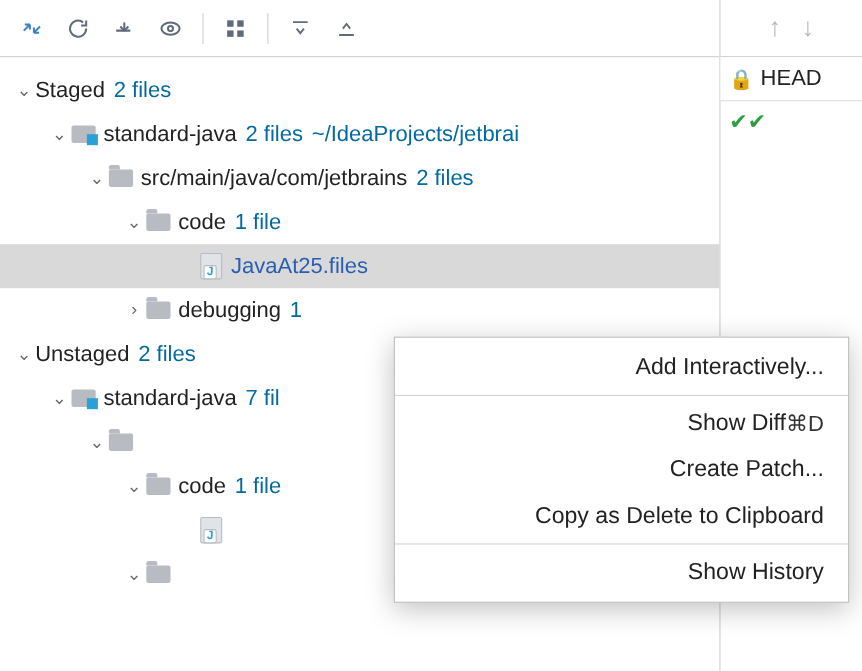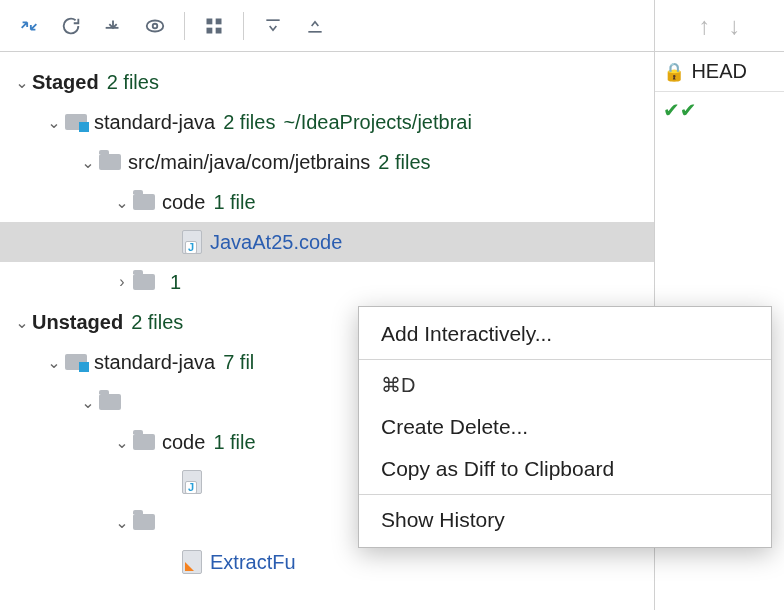--- a/index.html
+++ b/index.html
@@ -12,37 +12,37 @@
 .toolbar { height: 52px; display: flex; align-items: center; padding: 0 10px; border-bottom: 1px solid #d0d0d0; gap: 4px; }
 .tbtn { width: 38px; height: 38px; display: flex; align-items: center; justify-content: center; color: #5f6b7a; border-radius: 4px; }
 .tbtn.accent { color: #3b7fc4; }
 .tsep { width: 1px; height: 28px; background: #cfcfcf; margin: 0 6px; }
 
 .tree { flex: 1; padding-top: 10px; position: relative; }
 .row { display: flex; align-items: center; height: 40px; white-space: nowrap; }
 .row.selected { background: #d9d9d9; }
 .arrow { width: 20px; display: inline-flex; justify-content: center; color: #6a6a6a; font-size: 16px; }
 .icon { width: 24px; height: 24px; margin-right: 6px; display: inline-flex; align-items: center; justify-content: center; }
-.lbl-strong { font-weight: 700; }
+.lbl-strong { font-weight: 400; }
 .lbl-blue { color: #2a5db0; }
-.lbl-gray { color: #14532d; margin-left: 8px; }
+.lbl-gray { color: #0369a1; margin-left: 8px; }
 .pad0 { padding-left: 12px; }
 .pad1 { padding-left: 44px; }
 .pad2 { padding-left: 78px; }
 .pad3 { padding-left: 112px; }
 .pad4 { padding-left: 180px; }
 
 .side-top { height: 52px; display: flex; align-items: center; justify-content: center; gap: 18px; border-bottom: 1px solid #d0d0d0; }
 .side-top .arr { color: #b8b8b8; font-size: 24px; }
 .side-head { height: 40px; display: flex; align-items: center; padding: 0 8px; gap: 6px; font-size: 20px; background: #fff; border-bottom: 1px solid #e0e0e0; }
 .side-head .lock { color: #6a6a6a; font-size: 18px; }
 .side-body { padding: 6px 8px; }
 
 .ctx { position: absolute; top: 254px; left: 358px; width: 414px; background: #fff; border: 1px solid #bcbcbc; box-shadow: 0 6px 24px rgba(0,0,0,.25); padding: 6px 0; }
-.ctx-item { height: 42px; display: flex; align-items: center; padding: 0 22px; font-size: 21px; justify-content: flex-start; }
+.ctx-item { height: 42px; display: flex; align-items: center; padding: 0 22px; font-size: 21px; justify-content: flex-end; }
 .ctx-item .sc { color: #333; font-size: 20px; }
 .ctx-sep { height: 1px; background: #d4d4d4; margin: 4px 0; }
 
 
 .folder-ic { width: 22px; height: 16px; background: #b8bcc2; border-radius: 2px; position: relative; }
 .folder-ic::before { content: ""; position: absolute; top: -4px; left: 0; width: 10px; height: 4px; background: #b8bcc2; border-radius: 2px 2px 0 0; }
 .module-ic { width: 22px; height: 16px; background: #b8bcc2; border-radius: 2px; position: relative; }
 .module-ic::after { content: ""; position: absolute; right: -2px; bottom: -2px; width: 10px; height: 10px; background: #2aa0d8; }
 .javafile-ic { width: 20px; height: 24px; background: #e0e3e8; border: 1px solid #b8bcc2; border-radius: 2px; position: relative; }
 .javafile-ic::after { content: "J"; position: absolute; left: 2px; bottom: -1px; font-size: 11px; font-weight: 700; color: #2aa0d8; background: #fff; border: 1px solid #b8bcc2; padding: 0 2px; line-height: 11px; border-radius: 2px; }
@@ -134,27 +134,28 @@
         <span class="icon">
             <span class="folder-ic"></span>
           </span>
         <span>code</span>
         <span class="lbl-gray">1 file</span>
       </div>
       <div class="row pad4 selected">
         <span class="icon">
             <span class="javafile-ic"></span>
           </span>
-        <span class="lbl-blue">JavaAt25.code</span>
+        <span class="lbl-blue">JavaAt25.files</span>
       </div>
       <div class="row pad3">
         <span class="arrow">›</span>
         <span class="icon">
             <span class="folder-ic"></span>
           </span>
+        <span>debugging</span>
         <span class="lbl-gray">1</span>
       </div>
 
       <div class="row pad0">
         <span class="arrow">⌄</span>
         <span class="lbl-strong">Unstaged</span>
         <span class="lbl-gray">2 files</span>
       </div>
       <div class="row pad1">
         <span class="arrow">⌄</span>
@@ -182,40 +183,35 @@
         <span class="icon">
             <span class="javafile-ic"></span>
           </span>
       </div>
       <div class="row pad3">
         <span class="arrow">⌄</span>
         <span class="icon">
             <span class="folder-ic"></span>
           </span>
       </div>
-      <div class="row pad4">
-        <span class="icon">
-            <span class="ktfile-ic"></span>
-          </span>
-        <span class="lbl-blue">ExtractFu</span>
-      </div>
 
       <div class="ctx">
         <div class="ctx-item">
             <span>Add Interactively...</span>
           </div>
         <div class="ctx-sep"></div>
         <div class="ctx-item">
+            <span>Show Diff</span>
             <span class="sc">⌘D</span>
           </div>
         <div class="ctx-item">
-            <span>Create Delete...</span>
-          </div>
-        <div class="ctx-item">
-            <span>Copy as Diff to Clipboard</span>
+            <span>Create Patch...</span>
+          </div>
+        <div class="ctx-item">
+            <span>Copy as Delete to Clipboard</span>
           </div>
         <div class="ctx-sep"></div>
         <div class="ctx-item">
             <span>Show History</span>
           </div>
 
       </div>
     </div>
   </div>
 

